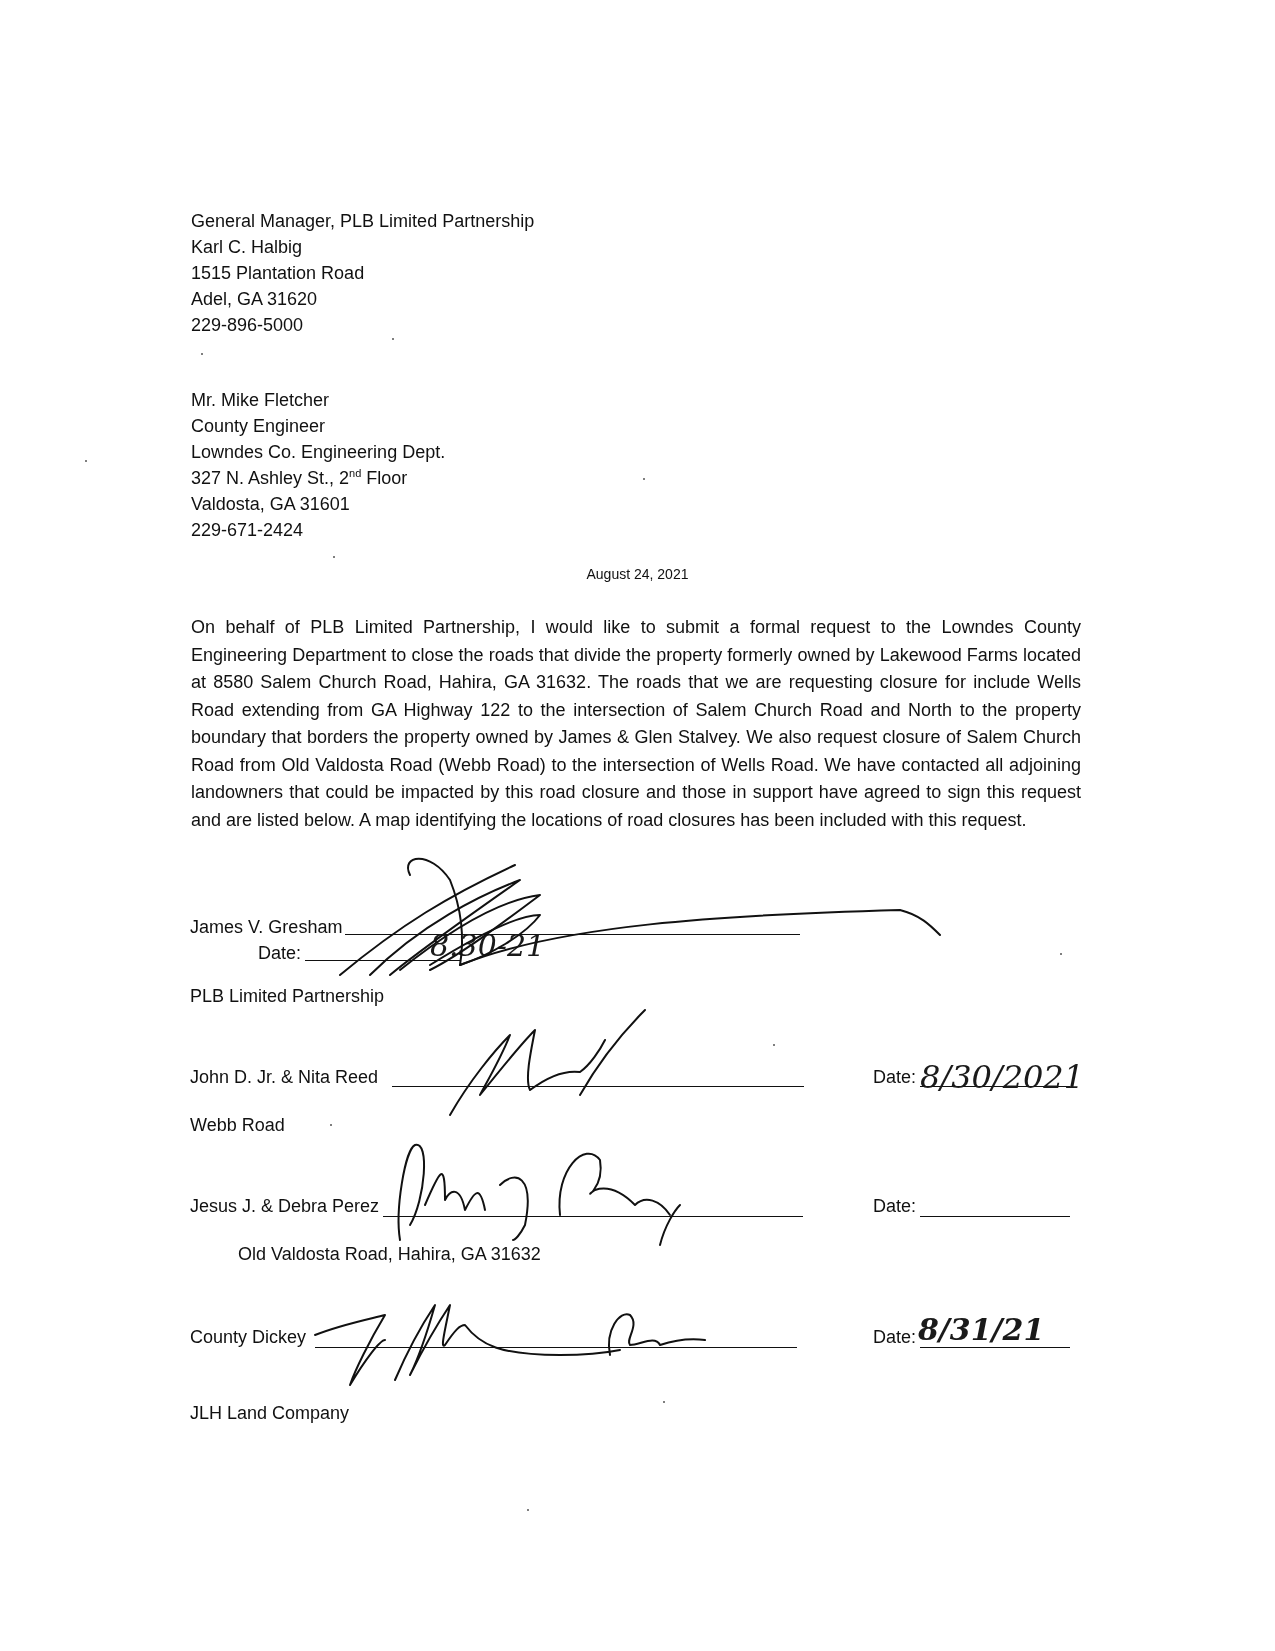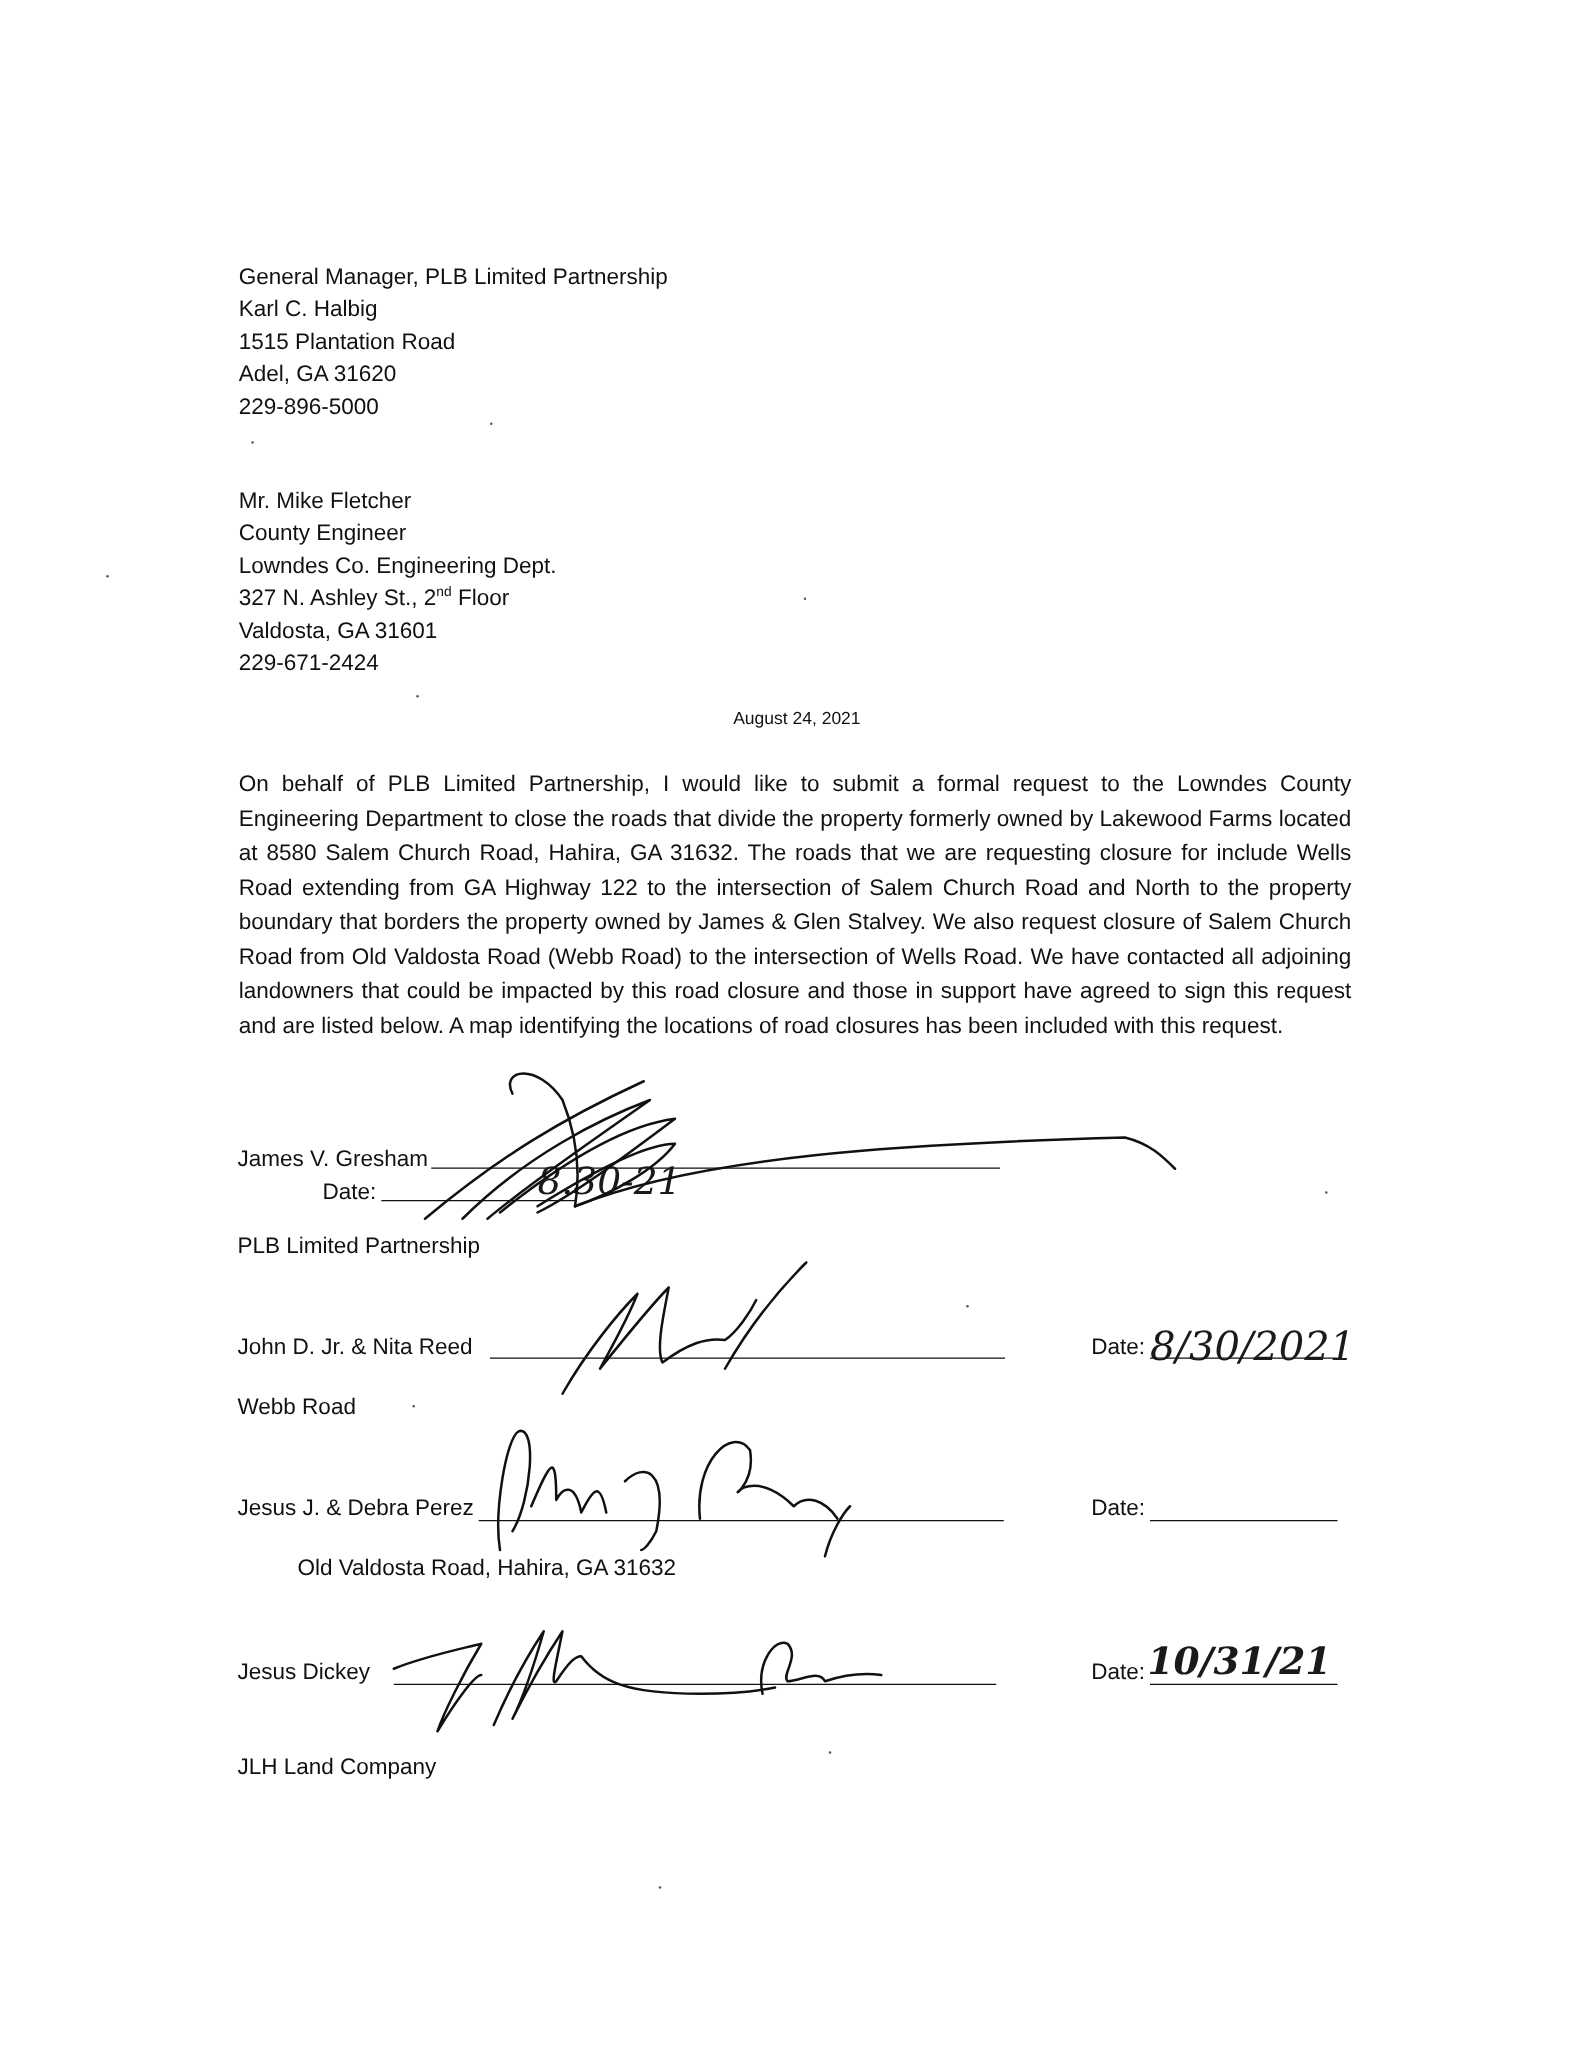--- a/index.html
+++ b/index.html
@@ -76,30 +76,30 @@
   <svg class="sig" style="left:385px; top:1130px;" width="330" height="130">
     <path d="M15 110 C 10 80, 20 20, 30 15 C 45 10, 40 70, 25 95 M 40 75 C 55 40, 60 30, 60 70 C 65 60, 75 55, 80 80 C 90 60, 95 55, 100 80"></path>
     <path d="M115 55 C 130 40, 150 45, 140 95 C 135 105, 130 110, 128 110"></path>
     <path d="M175 85 C 170 40, 200 10, 215 30 C 220 60, 195 70, 210 60 C 225 55, 240 65, 250 75 C 260 65, 275 70, 285 85"></path>
     <path d="M275 115 C 280 95, 290 80, 295 75"></path>
   </svg>
   <div class="sig-label" style="left:873px; top:1196px;">Date:</div>
   <div class="sig-line" style="left:920px; top:1216px; width:150px;"></div>
   <div class="sig-label" style="left:238px; top:1244px;">Old Valdosta Road, Hahira, GA 31632</div>
 
-  <div class="sig-label" style="left:190px; top:1327px;">Jesus Dickey</div>
+  <div class="sig-label" style="left:190px; top:1327px;">County Dickey</div>
   <div class="sig-line" style="left:315px; top:1347px; width:482px;"></div>
   <svg class="sig" style="left:310px; top:1300px;" width="420" height="100">
     <path d="M5 35 C 30 25, 55 20, 75 15 C 60 40, 45 70, 40 85 M 40 85 C 55 60, 70 40, 75 40"></path>
     <path d="M85 80 C 100 45, 115 20, 125 5 C 115 40, 105 65, 100 75 C 115 45, 130 20, 140 5 C 135 30, 130 50, 135 45 C 145 30, 150 25, 155 25 C 170 45, 190 55, 250 55 C 280 55, 300 52, 310 50"></path>
     <path d="M300 55 C 295 30, 310 10, 320 15 C 330 25, 315 40, 320 45 C 330 45, 345 35, 350 45 C 365 40, 380 38, 395 40"></path>
   </svg>
   <div class="sig-label" style="left:873px; top:1327px;">Date:</div>
   <div class="sig-line" style="left:920px; top:1347px; width:150px;"></div>
-  <div class="hand" style="left:918px; top:1312px; font-size:30px; font-weight:bold;">10/31/21</div>
+  <div class="hand" style="left:918px; top:1312px; font-size:30px; font-weight:bold;">8/31/21</div>
   <div class="sig-label" style="left:190px; top:1375px;margin-top:28px;">JLH Land Company</div>
 
   <div class="speck" style="left:392px; top:338px;"></div>
   <div class="speck" style="left:201px; top:353px;"></div>
   <div class="speck" style="left:85px; top:460px;"></div>
   <div class="speck" style="left:643px; top:478px;"></div>
   <div class="speck" style="left:333px; top:556px;"></div>
   <div class="speck" style="left:1060px; top:953px;"></div>
   <div class="speck" style="left:773px; top:1044px;"></div>
   <div class="speck" style="left:330px; top:1124px;"></div>

